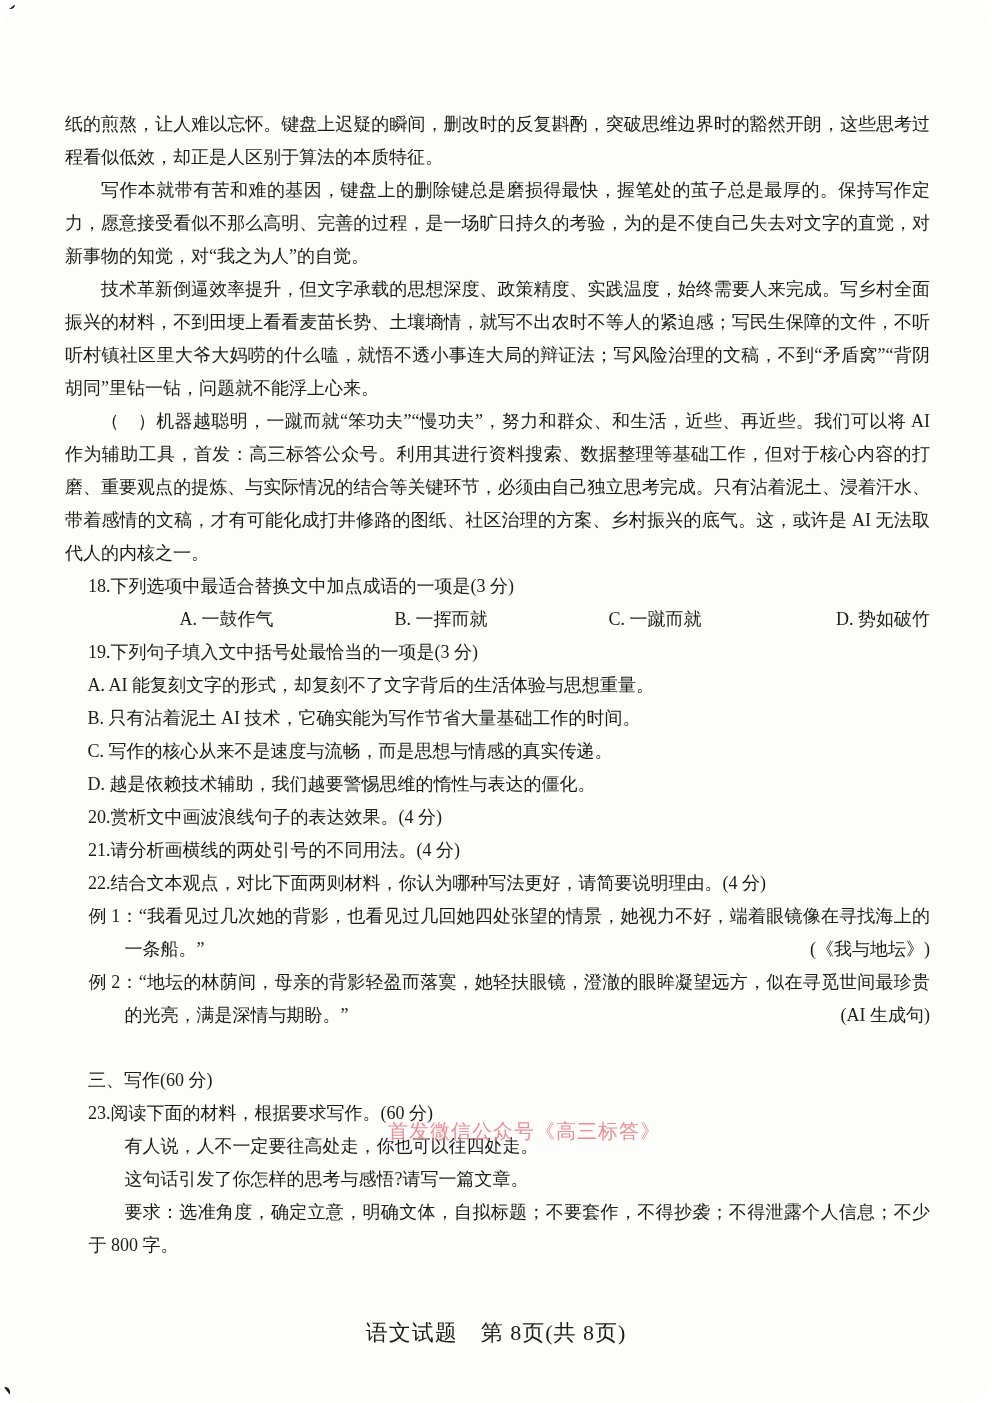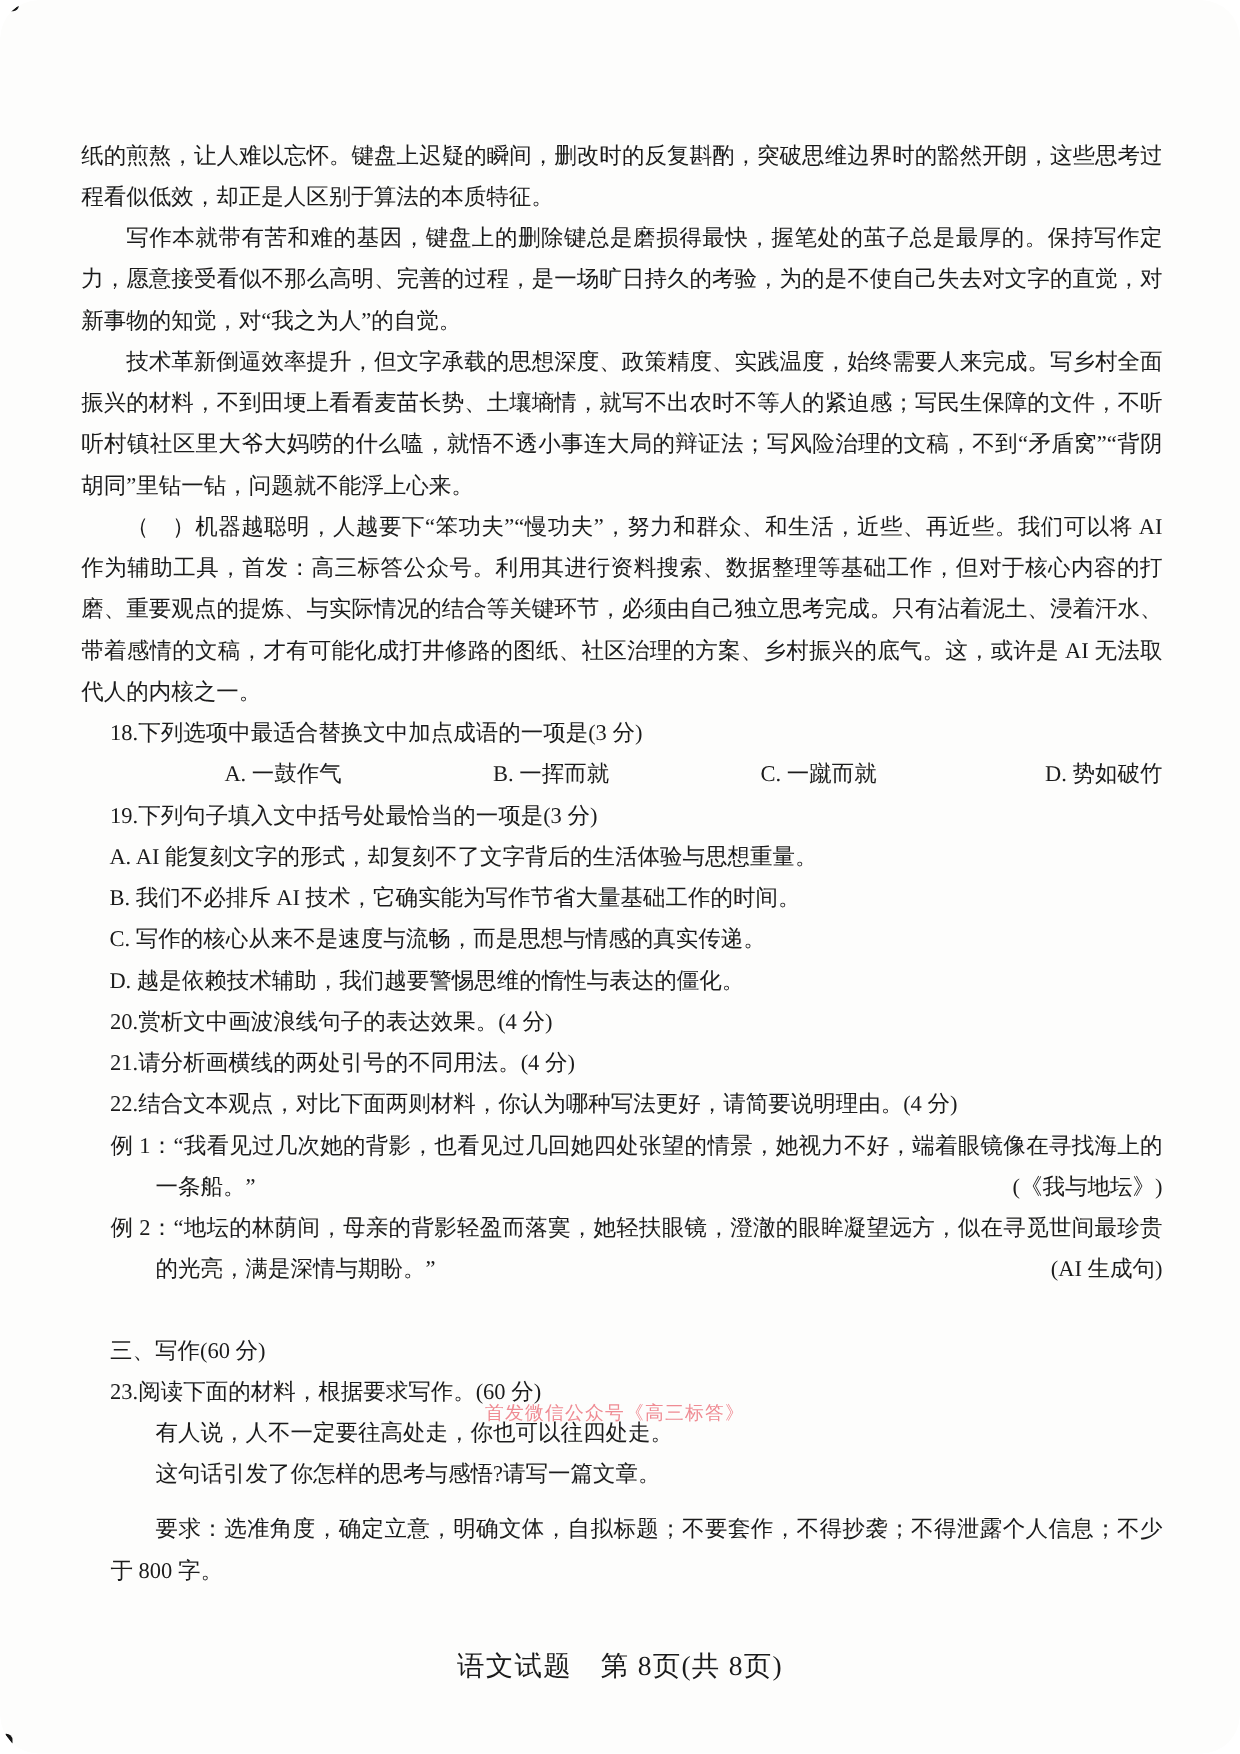--- a/index.html
+++ b/index.html
@@ -20,61 +20,61 @@
   .para { text-align: justify; text-indent: 2em; }
   .para.continuation { text-indent: 0; }
   .underline-phrase { text-underline-offset: 6px; text-decoration-thickness: 1.5px; }
   .stem { text-align: justify; margin-left: 23px; }
   .options-row { display: grid; grid-template-columns: 186px 214px 214px 1fr; padding-left: 1.25em; text-align: right; }
   .opt-line { padding-left: 1.25em; text-align: justify; }
   .example { position: relative; padding-left: 3.3em; text-indent: -2em; text-align: justify; }
   .example .source { position: absolute; right: 0; bottom: 0; text-indent: 0; }
   .section-writing { margin-top: 32px; }
   .sub-line { padding-left: 3.3em; }
-  .req-line { padding-left: 1.3em; text-indent: 2em; text-align: justify; margin-top: 11px; }
+  .req-line { padding-left: 1.3em; text-indent: 2em; text-align: justify; }
   .watermark {
     position: absolute; left: 388px; top: 1121px;
-    color: #ef8b93; font-size: 15px; line-height: 20px; letter-spacing: 1px;
+    color: #ef8b93; font-size: 20px; line-height: 20px; letter-spacing: 1px;
   }
   .footer {
     position: absolute; left: 0; right: 0; top: 1316px;
     text-align: center; font-size: 22px; letter-spacing: 1px;
   }
   .scan-mark-tl { position: absolute; left: 0; top: 0; width: 15px; height: 9px; background: #161616; }
   .scan-mark-bl { position: absolute; left: 0; bottom: 3px; width: 10px; height: 13px; background: #161616; }
 </style>
 </head>
 <body>
 
 <div class="page">
 
   <div class="scan-mark-tl"></div>
   <div class="scan-mark-bl"></div>
 
   <div>
     <p class="para continuation">纸的煎熬，让人难以忘怀。键盘上迟疑的瞬间，删改时的反复斟酌，突破思维边界时的豁然开朗，这些思考过程看似低效，却正是人区别于算法的本质特征。</p>
     <p class="para">写作本就带有苦和难的基因，键盘上的删除键总是磨损得最快，握笔处的茧子总是最厚的。保持写作定力，愿意接受看似不那么高明、完善的过程，是一场旷日持久的考验，为的是不使自己失去对文字的直觉，对新事物的知觉，对“我之为人”的自觉。</p>
     <p class="para">技术革新倒逼效率提升，但文字承载的思想深度、政策精度、实践温度，始终需要人来完成。写乡村全面振兴的材料，不到田埂上看看麦苗长势、土壤墒情，就写不出农时不等人的紧迫感；写民生保障的文件，不听听村镇社区里大爷大妈唠的什么嗑，就悟不透小事连大局的辩证法；写风险治理的文稿，不到“矛盾窝”“背阴胡同”里钻一钻，问题就不能浮上心来。</p>
-    <p class="para"><span>（　）机器越聪明，人越要下</span><span class="underline-phrase">“笨功夫”“慢功夫”</span><span>，努力和群众、和生活，近些、再近些。我们可以将 AI 作为辅助工具，首发：高三标答公众号。利用其进行资料搜索、数据整理等基础工作，但对于核心内容的打磨、重要观点的提炼、与实际情况的结合等关键环节，必须由自己独立思考完成。只有沾着泥土、浸着汗水、带着感情的文稿，才有可能化成打井修路的图纸、社区治理的方案、乡村振兴的底气。这，或许是 AI 无法取代人的内核之一。</span></p>
+    <p class="para"><span>（　）机器越聪明，一蹴而就</span><span class="underline-phrase">“笨功夫”“慢功夫”</span><span>，努力和群众、和生活，近些、再近些。我们可以将 AI 作为辅助工具，首发：高三标答公众号。利用其进行资料搜索、数据整理等基础工作，但对于核心内容的打磨、重要观点的提炼、与实际情况的结合等关键环节，必须由自己独立思考完成。只有沾着泥土、浸着汗水、带着感情的文稿，才有可能化成打井修路的图纸、社区治理的方案、乡村振兴的底气。这，或许是 AI 无法取代人的内核之一。</span></p>
   </div>
 
   <div>
     <p class="stem">18.下列选项中最适合替换文中加点成语的一项是(3 分)</p>
     <div class="options-row">
       <span>A. 一鼓作气</span>
       <span>B. 一挥而就</span>
       <span>C. 一蹴而就</span>
       <span>D. 势如破竹</span>
     </div>
   </div>
 
   <div>
     <p class="stem">19.下列句子填入文中括号处最恰当的一项是(3 分)</p>
     <p class="opt-line">A.  AI 能复刻文字的形式，却复刻不了文字背后的生活体验与思想重量。</p>
-    <p class="opt-line">B. 我们不必排斥 AI 技术，它确实能为写作节省大量基础工作的时间。</p>
+    <p class="opt-line">B. 只有沾着泥土 AI 技术，它确实能为写作节省大量基础工作的时间。</p>
     <p class="opt-line">C. 写作的核心从来不是速度与流畅，而是思想与情感的真实传递。</p>
     <p class="opt-line">D. 越是依赖技术辅助，我们越要警惕思维的惰性与表达的僵化。</p>
   </div>
 
   <p class="stem">20.赏析文中画波浪线句子的表达效果。(4 分)</p>
   <p class="stem">21.请分析画横线的两处引号的不同用法。(4 分)</p>
 
   <div>
     <p class="stem">22.结合文本观点，对比下面两则材料，你认为哪种写法更好，请简要说明理由。(4 分)</p>
     <div class="example">

